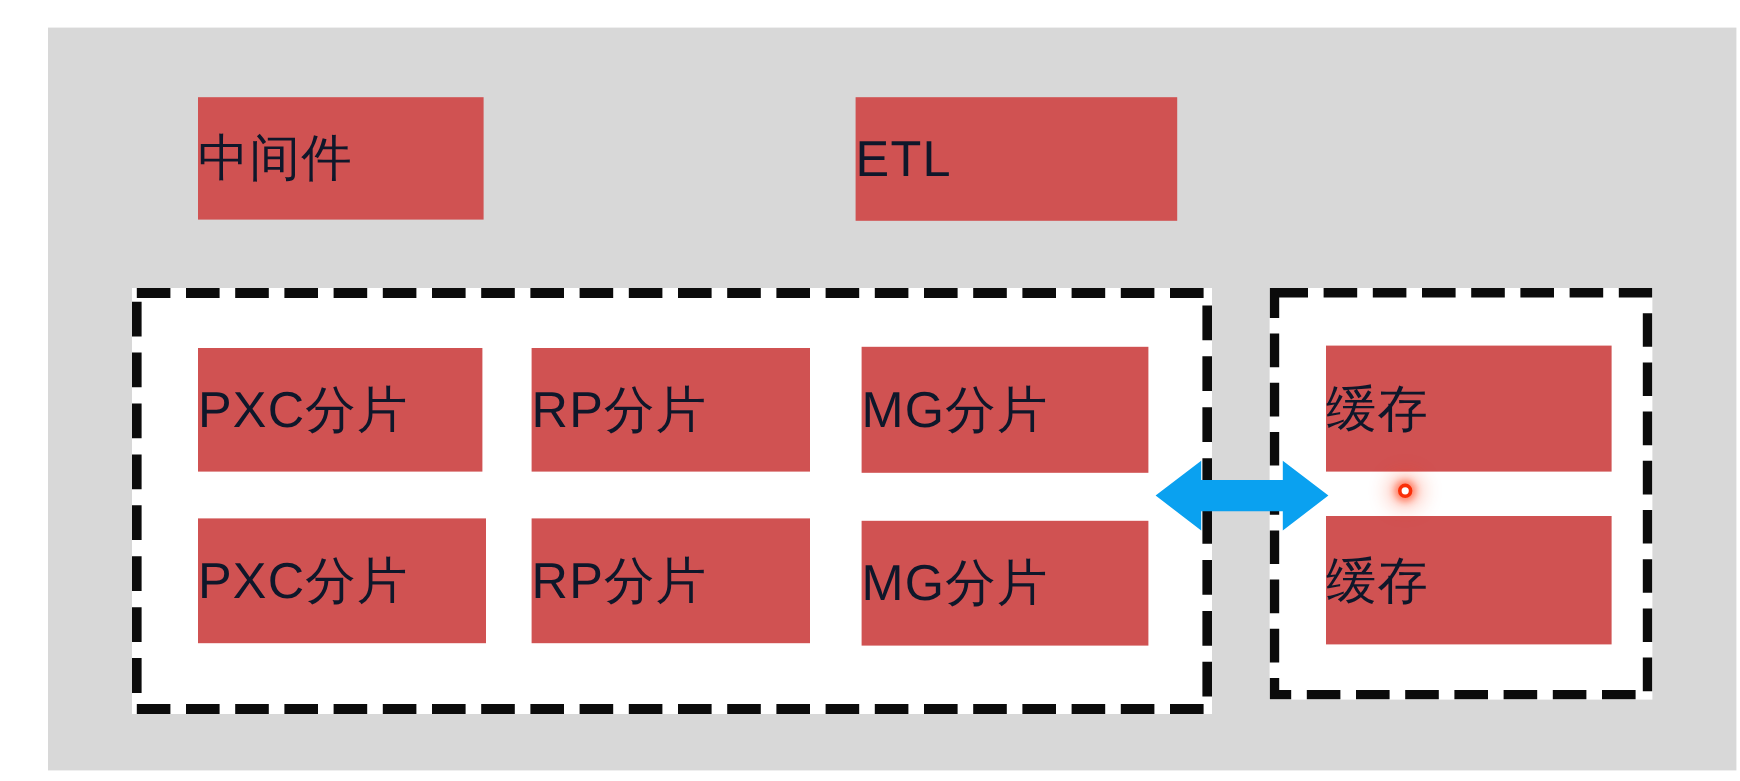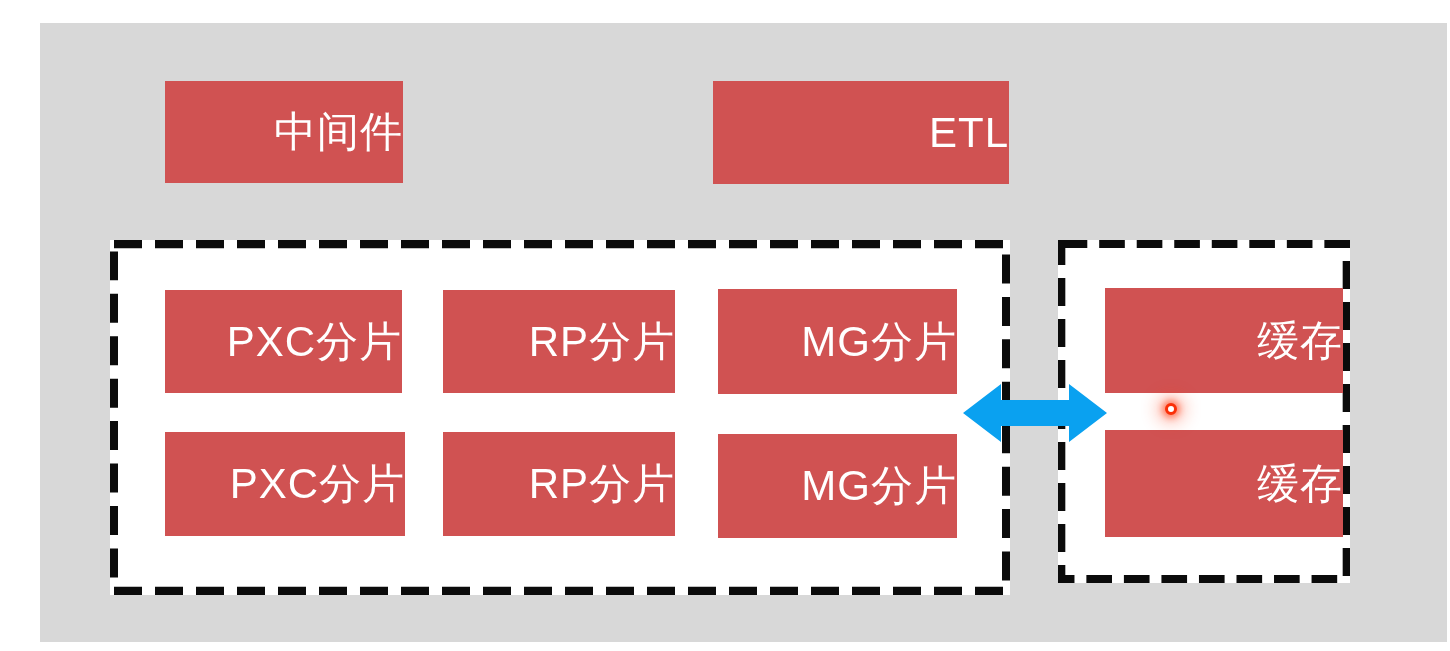--- a/index.html
+++ b/index.html
@@ -19,41 +19,41 @@
     position: absolute;
     left: 40px;
     top: 23px;
     width: 1407px;
     height: 619px;
     background: #d8d8d8;
   }
   .red-box {
     position: absolute;
     background: #d05252;
-    color: #ffffff;
+    color: #0f172a;
     display: flex;
     align-items: center;
-    justify-content: flex-end;
+    justify-content: flex-start;
     font-size: 42px;
     font-weight: 400;
     letter-spacing: 1px;
     white-space: nowrap;
   }
   
   .box-middleware { left: 165px; top: 81px;  width: 238px; height: 102px; }
   .box-transaction{ left: 445px; top: 81px;  width: 230px; height: 103px; }
-  .box-etl        { left: 713px; top: 81px;  width: 268px; height: 103px; padding-left: 28px; }
+  .box-etl        { left: 713px; top: 81px;  width: 268px; height: 103px; }
 
   
   .cluster {
     position: absolute;
     background: #ffffff;
   }
   .cluster-shards { left: 110px;  top: 240px; width: 900px; height: 355px; }
-  .cluster-cache  { left: 1058px; top: 240px; width: 292px; height: 343px; }
+  .cluster-cache  { left: 1058px; top: 240px; width: 319px; height: 343px; }
   .cluster svg.dash-frame {
     position: absolute;
     left: 0; top: 0;
     width: 100%; height: 100%;
     pointer-events: none;
   }
 
   
   .shard-r1c1 { left: 55px;  top: 50px;  width: 237px; height: 103px; }
   .shard-r1c2 { left: 333px; top: 50px;  width: 232px; height: 103px; }

